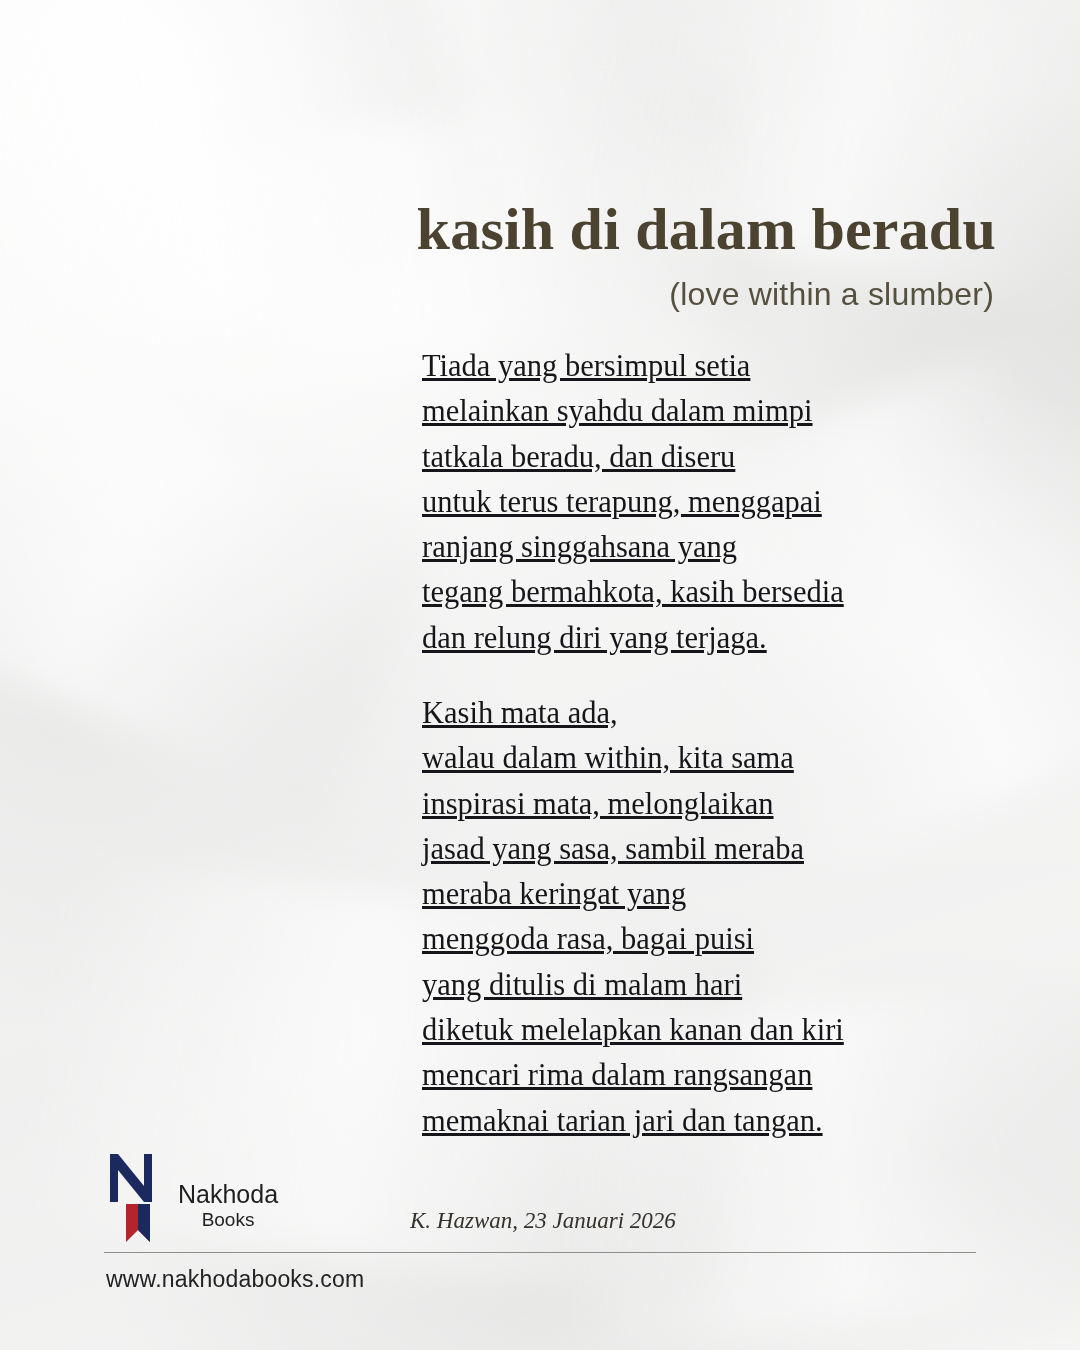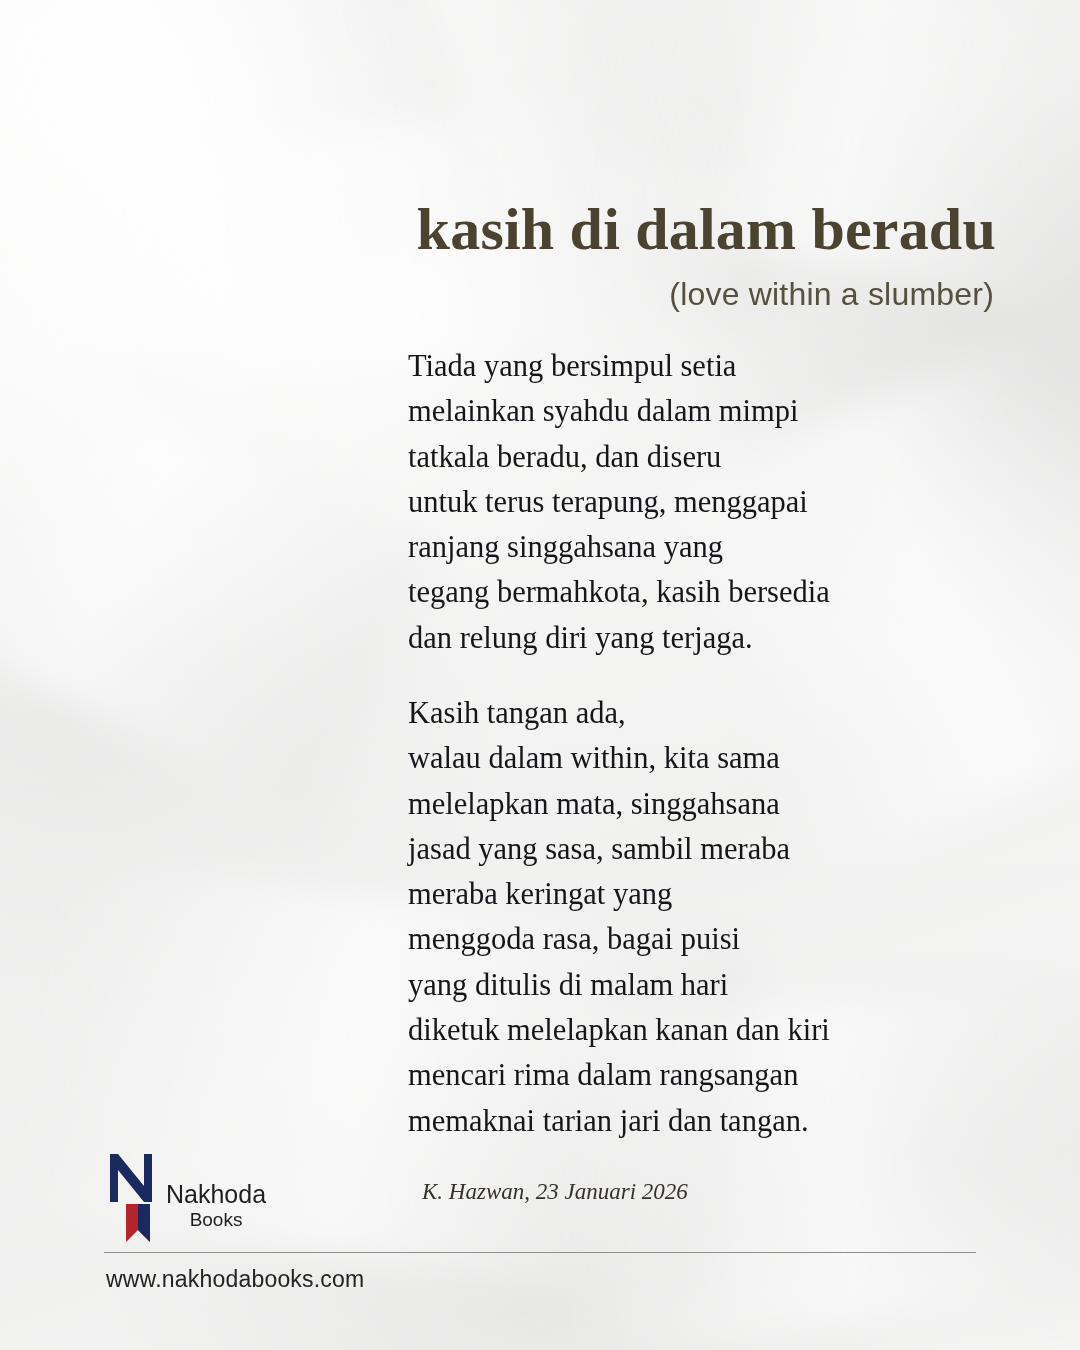--- a/index.html
+++ b/index.html
@@ -87,41 +87,41 @@
 
   .poem {
     position: absolute;
     left: 408px;
     top: 344px;
     width: 580px;
     color: #16161a;
     font-size: 30.5px;
     line-height: 1.485;
   }
-  .stanza { margin: 0 0 30px 0; }
+  .stanza { margin: 0 0 30px 14px; text-decoration: underline; }
   .stanza:last-of-type { margin-bottom: 0; }
   .line { white-space: pre; }
 
   .credit {
     position: absolute;
     left: 410px;
-    top: 1179px;
+    top: 1208px;
     font-style: italic;
     font-size: 23px;
     color: #35322c;
-    margin-left: 12px;
   }
 
   
   .logo-block {
     position: absolute;
     left: 104px;
     top: 1150px;
     display: flex;
     align-items: flex-start;
+    gap: 12px;
   }
   .logo-mark {
     width: 62px;
     height: 96px;
     position: relative;
   }
   .logo-words {
     padding-top: 30px;
     font-family: "Liberation Sans", sans-serif;
     color: #1f1f1f;
@@ -173,23 +173,23 @@
       <div class="stanza">
         <div class="line">Tiada yang bersimpul setia</div>
         <div class="line">melainkan syahdu dalam mimpi</div>
         <div class="line">tatkala beradu, dan diseru</div>
         <div class="line">untuk terus terapung, menggapai</div>
         <div class="line">ranjang singgahsana yang</div>
         <div class="line">tegang bermahkota, kasih bersedia</div>
         <div class="line">dan relung diri yang terjaga.</div>
       </div>
       <div class="stanza">
-        <div class="line">Kasih tangan ada,</div>
+        <div class="line">Kasih mata ada,</div>
         <div class="line">walau dalam within, kita sama</div>
-        <div class="line">melelapkan mata, singgahsana</div>
+        <div class="line">inspirasi mata, melonglaikan</div>
         <div class="line">jasad yang sasa, sambil meraba</div>
         <div class="line">meraba keringat yang</div>
         <div class="line">menggoda rasa, bagai puisi</div>
         <div class="line">yang ditulis di malam hari</div>
         <div class="line">diketuk melelapkan kanan dan kiri</div>
         <div class="line">mencari rima dalam rangsangan</div>
         <div class="line">memaknai tarian jari dan tangan.</div>
       </div>
     </div>
 

